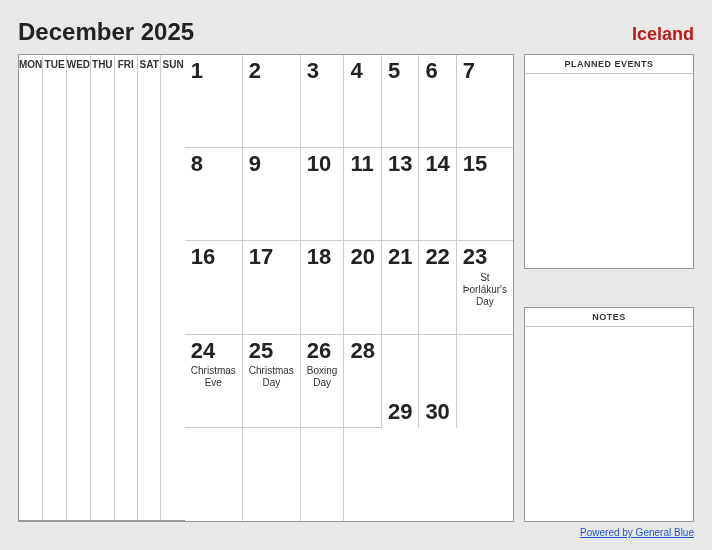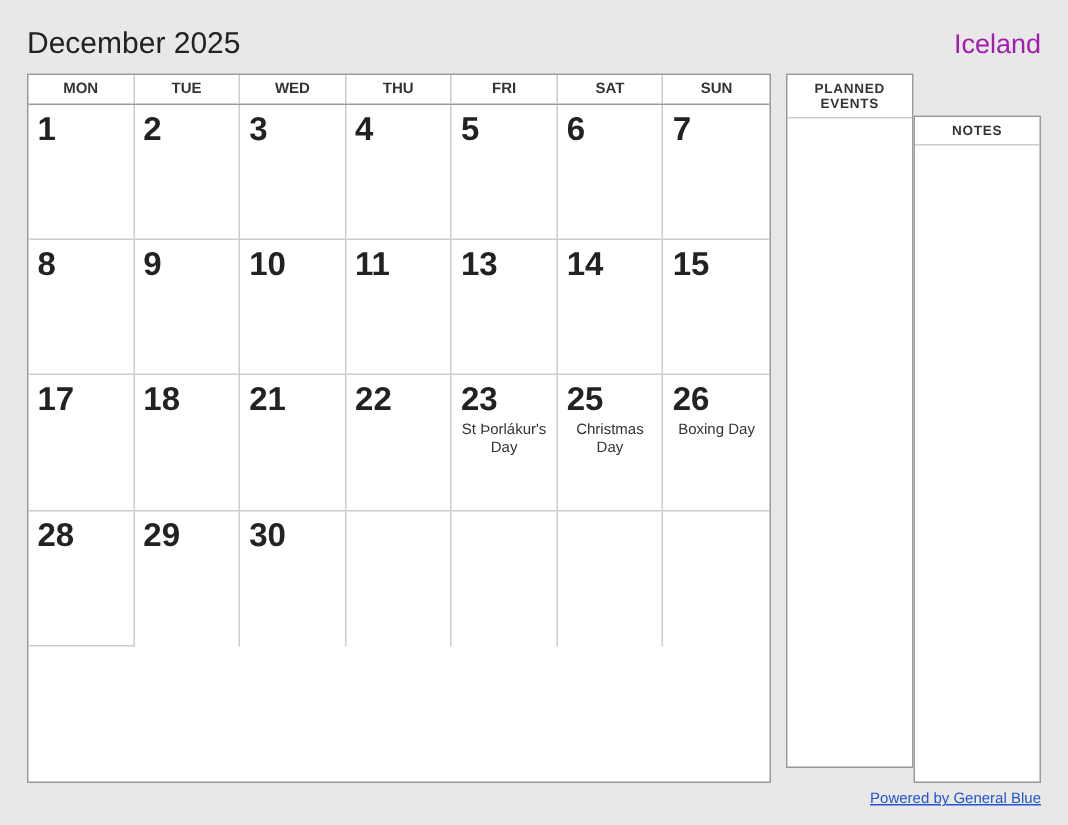--- a/index.html
+++ b/index.html
@@ -21,38 +21,37 @@
       flex-direction: column;
       padding: 18px 18px 10px 18px;
     }
     .header {
       display: flex;
       justify-content: space-between;
       align-items: baseline;
       margin-bottom: 8px;
     }
     .month-title {
-      font-size: 20px;
-      font-weight: normal;
+      font-size: 24px;
+      font-weight: bold;
       color: #222;
     }
     .country-title {
       font-size: 18px;
-      font-weight: normal;
-      color: #a21caf;
+      font-weight: bold;
+      color: #b91c1c;
     }
     .main-area {
       display: flex;
       flex: 1;
       gap: 10px;
     }
     .calendar-section {
       flex: 1;
       display: flex;
-      flex-direction: column;
       border: 1px solid #999;
       background: #fff;
     }
     .day-headers {
       display: grid;
       grid-template-columns: repeat(7, 1fr);
       border-bottom: 1px solid #999;
     }
     .day-header {
       text-align: center;
@@ -72,39 +71,39 @@
     .day-cell {
       border-right: 1px solid #ccc;
       border-bottom: 1px solid #ccc;
       padding: 4px 6px;
       display: flex;
       flex-direction: column;
       align-items: flex-start;
       min-height: 70px;
     }
     .day-cell:nth-child(7n) { border-right: none; }
-    .day-cell.last-row { border-bottom: none; }
+    .day-cell.last-row { border-bottom: none; justify-content: flex-end; }
     .day-num {
       font-size: 22px;
       font-weight: bold;
       color: #222;
       line-height: 1.1;
     }
     .day-event {
       font-size: 10px;
       color: #333;
       text-align: center;
       margin-top: 2px;
       line-height: 1.2;
       width: 100%;
     }
     .side-section {
       width: 170px;
       display: flex;
-      flex-direction: row;
+      flex-direction: column;
       gap: 0;
     }
     .side-box {
       border: 1px solid #999;
       background: #fff;
       display: flex;
       flex-direction: column;
     }
     .side-box-title {
       text-align: center;
@@ -192,34 +191,44 @@
           <div class="day-cell">
             <div class="day-num">13</div>
           </div>
           <div class="day-cell">
             <div class="day-num">14</div>
           </div>
           <div class="day-cell">
             <div class="day-num">15</div>
           </div>
           <div class="day-cell">
+            <div class="day-num">16</div>
+          </div>
+          <div class="day-cell">
             <div class="day-num">17</div>
           </div>
           <div class="day-cell">
             <div class="day-num">18</div>
+          </div>
+          <div class="day-cell">
+            <div class="day-num">20</div>
           </div>
           <div class="day-cell">
             <div class="day-num">21</div>
           </div>
           <div class="day-cell">
             <div class="day-num">22</div>
           </div>
           <div class="day-cell">
             <div class="day-num">23</div>
             <div class="day-event">St Þorlákur's Day</div>
+          </div>
+          <div class="day-cell">
+            <div class="day-num">24</div>
+            <div class="day-event">Christmas Eve</div>
           </div>
           <div class="day-cell">
             <div class="day-num">25</div>
             <div class="day-event">Christmas Day</div>
           </div>
           <div class="day-cell">
             <div class="day-num">26</div>
             <div class="day-event">Boxing Day</div>
           </div>
           <div class="day-cell">

